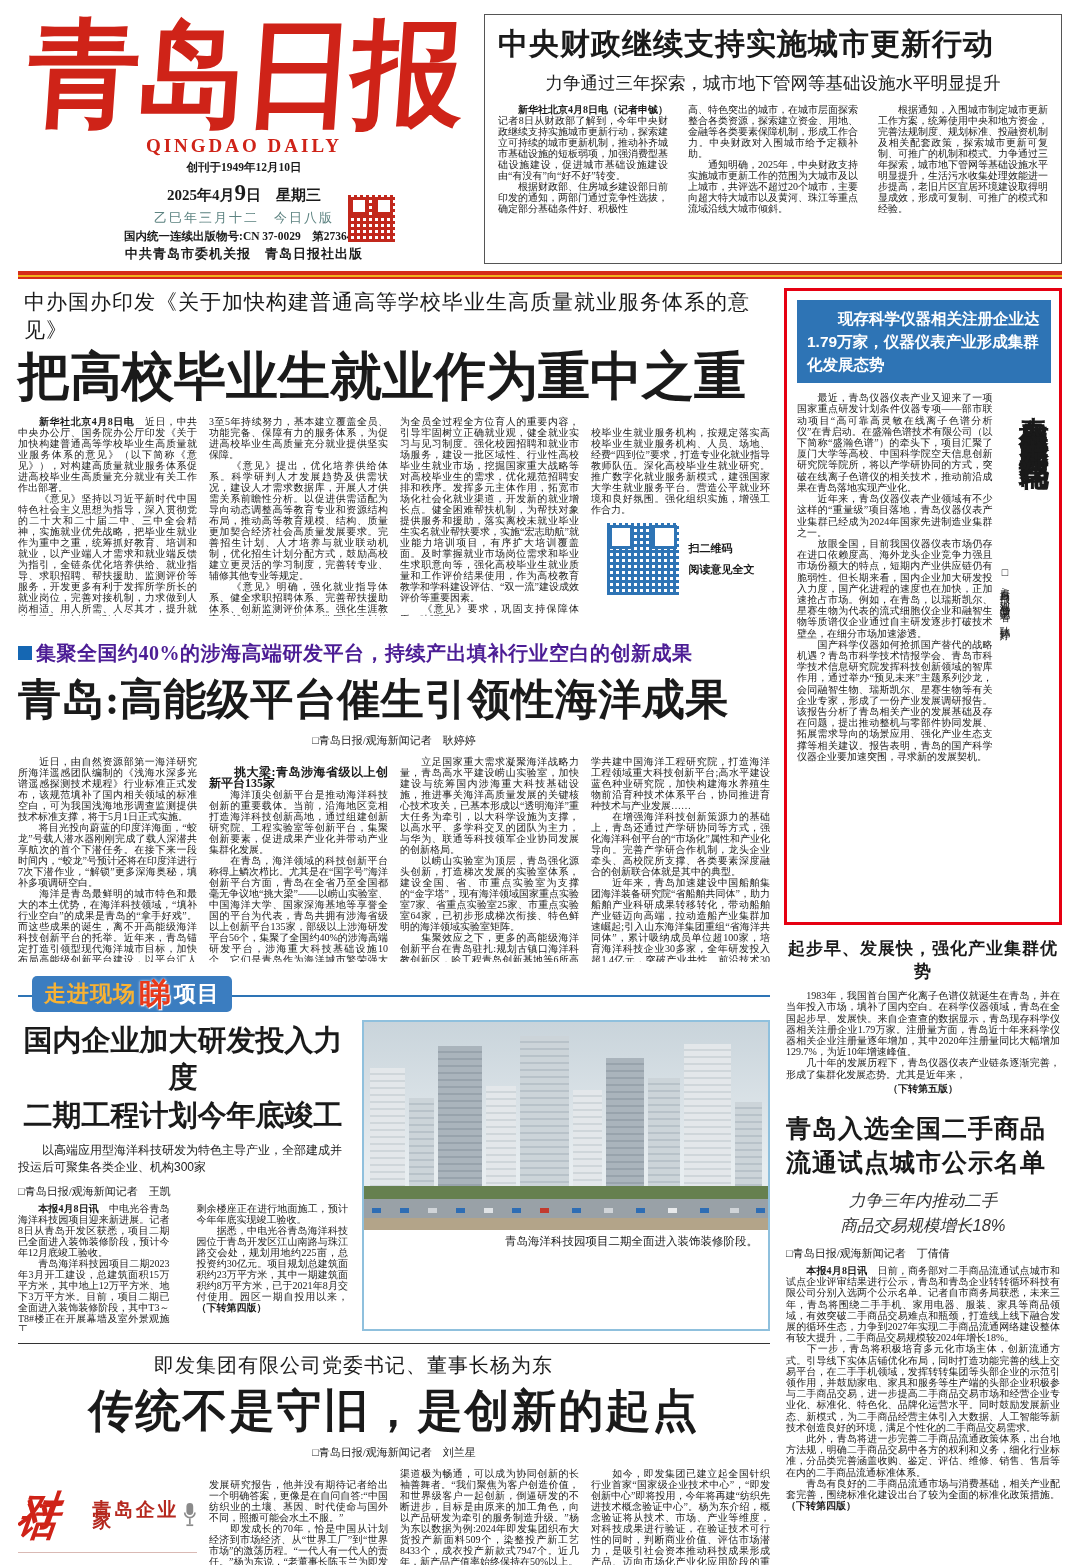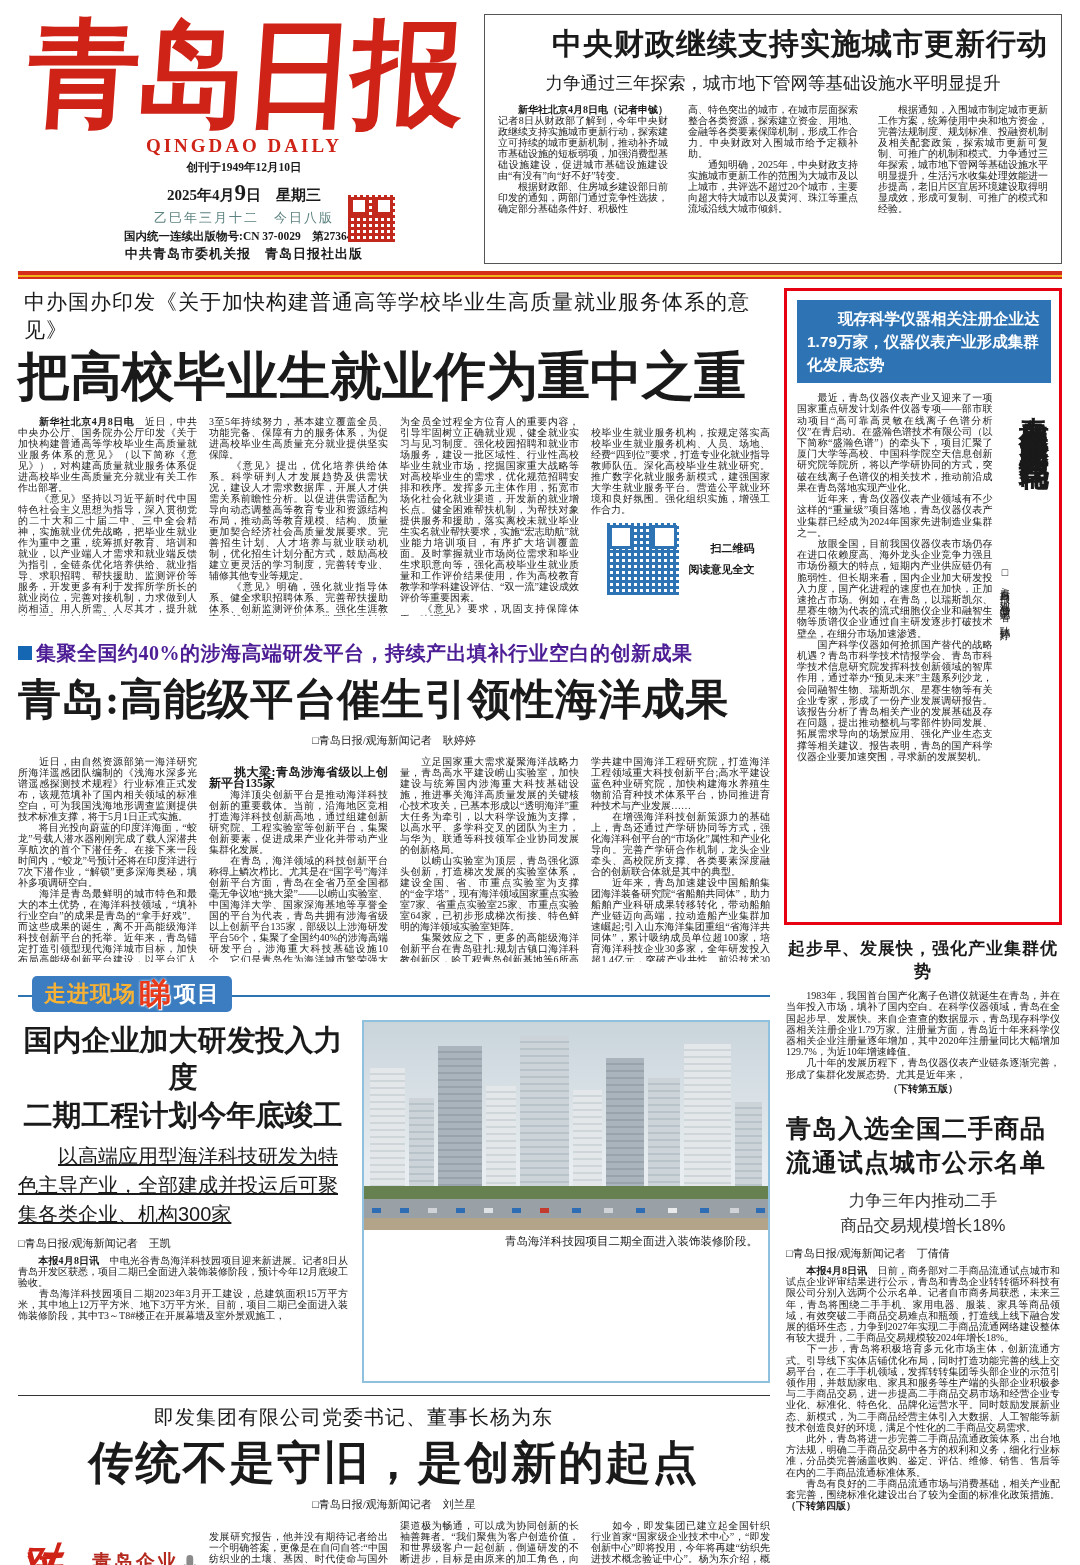--- a/index.html
+++ b/index.html
@@ -24,42 +24,42 @@
   .m-pub { font-size:13px; font-weight:bold; letter-spacing:1px; }
   .qr { position:relative; background:
         repeating-linear-gradient(0deg, currentColor 0 3px, transparent 3px 6px),
         repeating-linear-gradient(90deg, currentColor 0 3px, #fff 3px 6px); }
   .qr::before, .qr::after { content:""; position:absolute; width:26%; height:26%;
         border:3px solid currentColor; background:#fff; }
   .qr::before { top:2px; left:2px; } .qr::after { top:2px; right:2px; }
   .mast-qr { position:absolute; left:330px; bottom:22px; width:47px; height:47px; color:#c2281c; }
 
   .topright { flex:1; border:1px solid #555; padding:9px 13px 10px; }
-  .tr-headline { font-size:30px; font-weight:900; text-align:right; letter-spacing:1px;
+  .tr-headline { font-size:30px; font-weight:900; text-align:left; letter-spacing:1px;
                  white-space:nowrap; }
   .tr-deck { font-size:17.5px; text-align:center; margin:6px 0 9px; font-family:"Liberation Sans",sans-serif; color:#222; }
   .cols { display:flex; gap:20px; }
   .coltxt { flex:1; font-size:10px; line-height:11px; text-align:justify; white-space:pre-line; }
   .b { font-weight:bold; }
 
   .red-rule { height:8px; margin:7px 0 9px;
      background:linear-gradient(#d62c1a 0 4px, #f0b31e 4px 6px, #d62c1a 6px 8px); }
 
   
   .content { display:flex; gap:14px; }
   .main-col { width:752px; flex:none; }
   .rail { flex:1; }
 
   .lead-kicker { font-size:21px; letter-spacing:1px; margin:0 0 4px 6px; }
   .lead-headline { font-size:52px; font-weight:900; line-height:1.12; white-space:nowrap;
                    margin-bottom:10px; }
   .lead-cols { display:flex; gap:12px; height:200px; overflow:hidden; }
   .qr-row { display:flex; align-items:center; justify-content:center; gap:10px; margin-top:8px; }
   .qr-blue { width:72px; height:72px; color:#2e74b5; flex:none; }
-  .qr-cap { font-size:11px; font-weight:bold; line-height:1.9; white-space:pre-line; text-align:right; }
+  .qr-cap { font-size:11px; font-weight:bold; line-height:1.9; white-space:pre-line; text-align:left; }
 
   .marine { margin-top:12px; }
   .marine-kicker { color:#4c1d95; font-size:20px; font-weight:bold; letter-spacing:.5px;margin-top:24px; }
   .marine-kicker .sq { display:inline-block; width:14px; height:14px; background:#1567b3; margin-right:4px; }
   .marine-headline { font-size:43px; font-weight:900; letter-spacing:.5px; margin:4px 0 2px; white-space:nowrap; }
   .byline { text-align:center; font-size:11px; margin:4px 0 8px; }
   .marine-cols { display:flex; gap:12px; height:206px; overflow:hidden; }
   .subhead-inline { font-weight:bold; font-size:12px; }
   .jump { font-weight:bold; }
 
@@ -69,22 +69,22 @@
   .proj-rulewrap::before { content:""; position:absolute; left:0; right:0; top:19px; height:2px; background:#2e74b5; }
   .badge { position:absolute; left:14px; top:0; display:inline-flex; align-items:center;
            background:#3b7dc0; border-radius:5px; padding:2px 12px; gap:3px; }
   .badge .t1 { color:#f9b233; font-size:22px; font-weight:900; letter-spacing:1px; }
   .badge .t2 { color:#e8391a; font-size:32px; font-weight:900; text-shadow:0 0 3px #fff,1px 1px 0 #fff; line-height:1; }
   .badge .t3 { color:#fff; font-size:22px; font-weight:900; letter-spacing:1px; }
   .proj-grid { display:flex; gap:14px; margin-top:4px; }
   .proj-left { width:330px; flex:none; }
   .p-headline { font-size:29px; font-weight:900; text-align:center; line-height:1.3;
                 white-space:pre-line; margin:2px 0 7px; }
-  .p-deck { font-size:20px; line-height:1.45; margin-bottom:7px; text-indent:2em;
-            font-family:"Liberation Sans",sans-serif;text-decoration:underline; }
+  .p-deck { font-size:12px; line-height:1.45; margin-bottom:7px; text-indent:2em;
+            font-family:"Liberation Sans",sans-serif; }
   .p-byline { font-size:11px; margin-bottom:4px; }
   .p-cols { display:flex; gap:27px; height:128px; overflow:hidden; }
 
   .photo { flex:1; border:2px solid #8fc0dd; background:#fff; }
   .photo-img { height:208px; position:relative; overflow:hidden;
                background:linear-gradient(#c9d4db, #e7edf0 70%); }
   .brow { position:absolute; left:0; right:0; bottom:44px; display:flex; align-items:flex-end;
           gap:4px; padding:0 6px; }
   .bd { background:repeating-linear-gradient(#ccd4d9 0 5px, #b8c2c9 5px 7px); }
   .bd.lt { background:repeating-linear-gradient(#e3e7ea 0 5px, #cfd6da 5px 7px); }
@@ -122,21 +122,21 @@
                  line-height:1.15; height:520px; }
   .cluster { margin:12px 2px 6px; }
   .cluster-head { font-size:17px; font-weight:bold; text-align:center; margin-bottom:7px; letter-spacing:1px; }
   .smallbody { font-size:10px; line-height:11.2px; text-align:justify; white-space:pre-line; }
   .jump-center { display:block; text-align:center; font-weight:bold; font-size:10px; margin-top:2px; }
 
   .secondhand { margin-top:16px; padding:0 2px; }
   .sh-headline { font-size:25px; font-weight:900; line-height:1.35; letter-spacing:1px;
                  white-space:pre-line; }
   .sh-deck { font-size:16.5px; line-height:1.5; margin:9px 0 8px; text-align:center;
-             white-space:pre-line; font-family:"Liberation Sans",sans-serif; color:#333; }
+             white-space:pre-line; font-family:"Liberation Sans",sans-serif; color:#333;font-style:italic; }
   .sh-byline { font-size:11px; margin:0 0 4px; }
 </style>
 </head>
 <body>
 
 <div class="page">
 
   <div class="top">
     <div class="mast">
       <div class="brand">青岛日报</div>
@@ -223,20 +223,22 @@
         </div>
         <div class="proj-grid">
           <div class="proj-left">
             <h2 class="p-headline">国内企业加大研发投入力度
 二期工程计划今年底竣工</h2>
             <div class="p-deck">以高端应用型海洋科技研发为特色主导产业，全部建成并投运后可聚集各类企业、机构300家</div>
             <div class="p-byline">□青岛日报/观海新闻记者　王凯</div>
             <div class="p-cols">
               <p class="coltxt"><span class="b">　　本报4月8日讯　</span><span>中电光谷青岛海洋科技园项目迎来新进展。记者8日从青岛开发区获悉，项目二期已全面进入装饰装修阶段，预计今年12月底竣工验收。
 　　青岛海洋科技园项目二期2023年3月开工建设，总建筑面积15万平方米，其中地上12万平方米、地下3万平方米。目前，项目二期已全面进入装饰装修阶段，其中T3～T8#楼正在开展幕墙及室外景观施工，</span></p>
+              <p class="coltxt"><span>剩余楼座正在进行地面施工，预计今年年底实现竣工验收。
+　　据悉，中电光谷青岛海洋科技园位于青岛开发区江山南路与珠江路交会处，规划用地约225亩，总投资约30亿元。项目规划总建筑面积约23万平方米，其中一期建筑面积约8万平方米，已于2021年8月交付使用。园区一期自投用以来，</span><span class="jump">（下转第四版）</span></p>
             </div>
           </div>
           <figure class="photo">
             <div class="photo-img">
               <div class="brow">
                 <div class="bd lt" style="width:42px;height:118px"></div>
                 <div class="bd" style="width:30px;height:88px"></div>
                 <div class="bd dk" style="width:52px;height:140px"></div>
                 <div class="bd lt" style="width:36px;height:100px"></div>
                 <div class="bd" style="width:58px;height:150px"></div>

